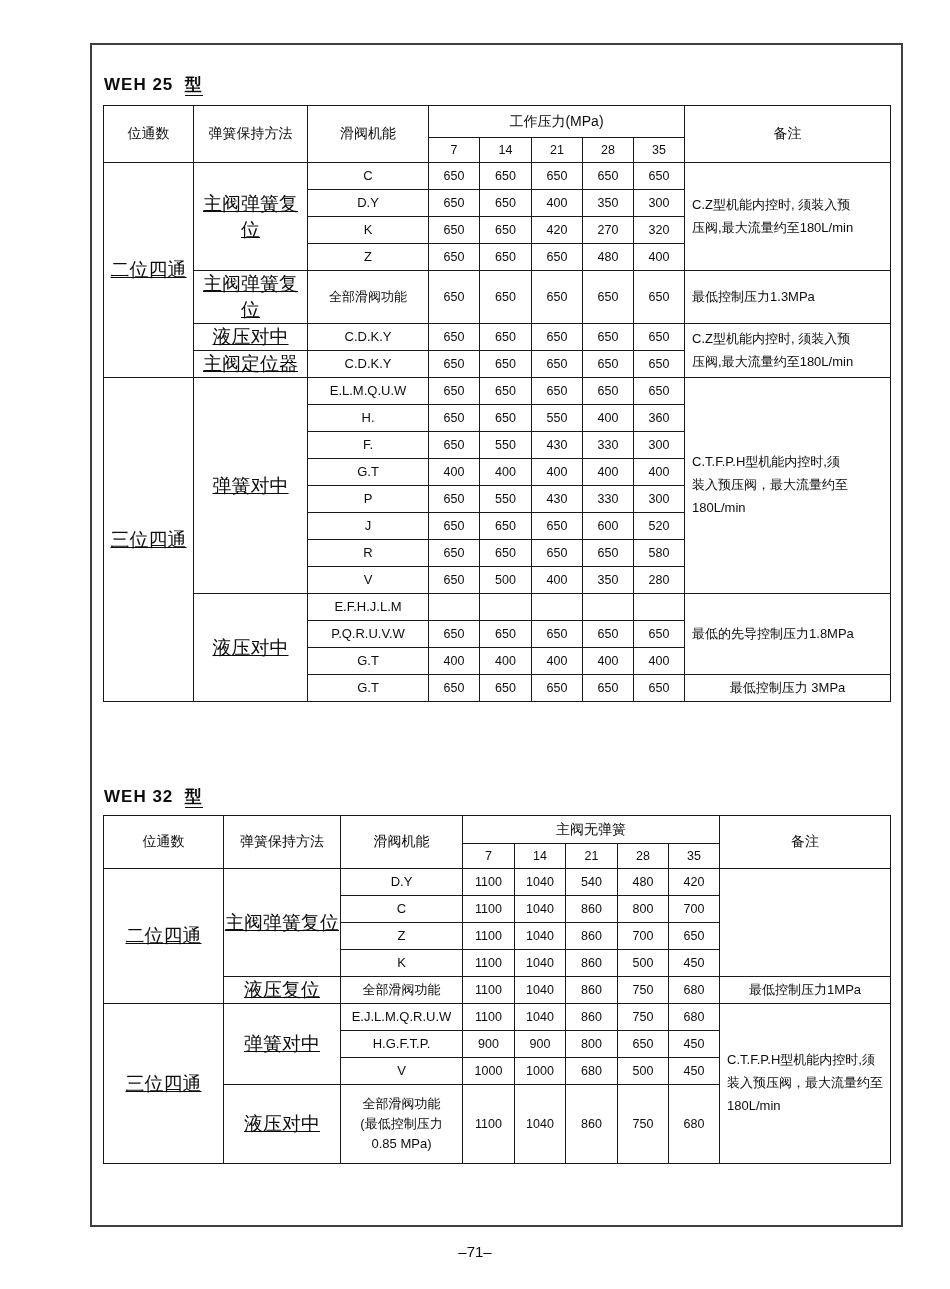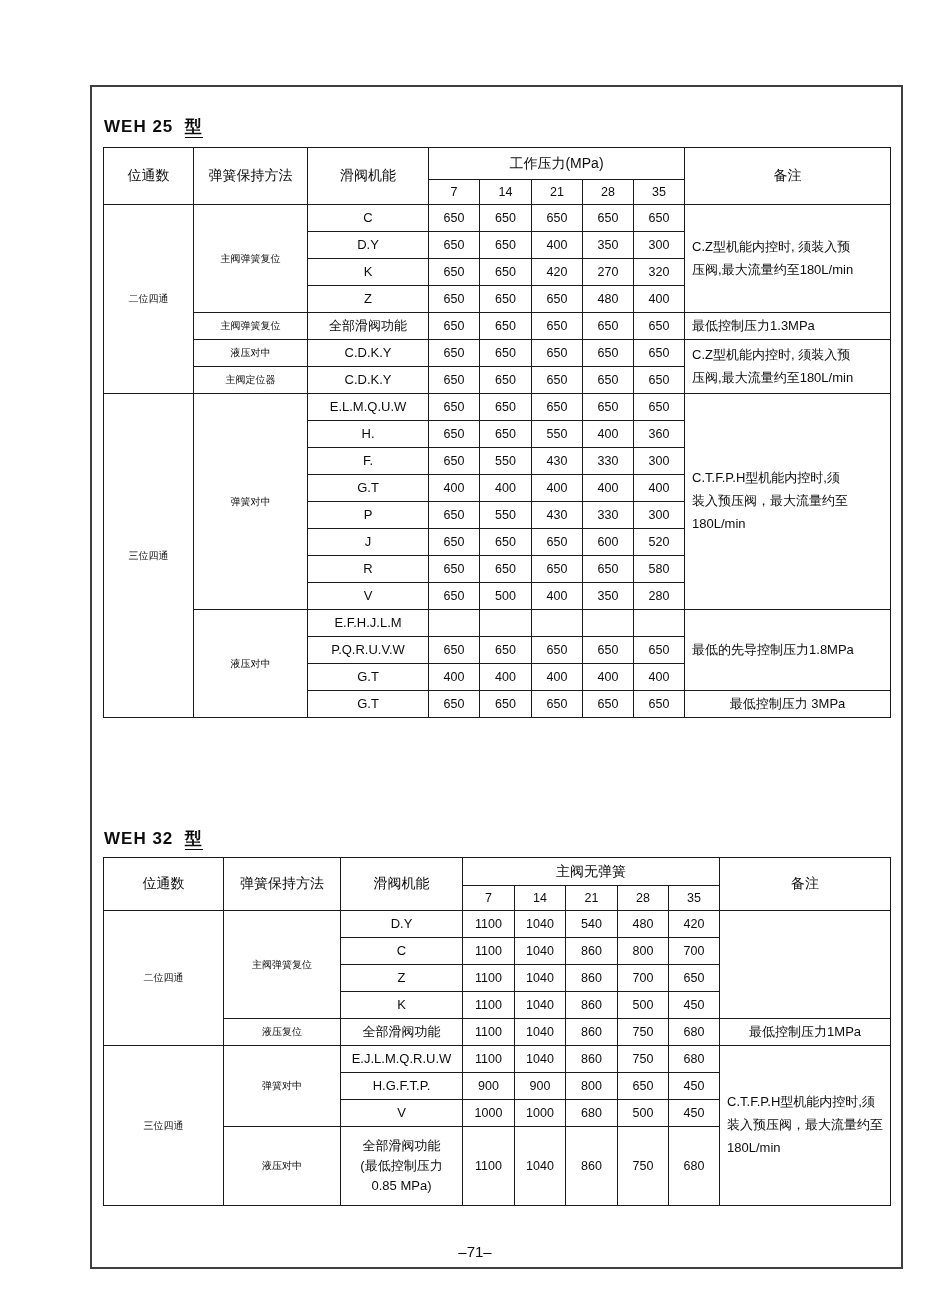--- a/index.html
+++ b/index.html
@@ -2,37 +2,37 @@
 <html><head>
 <meta charset="utf-8">
 <style>
   html,body{margin:0;padding:0;}
   body{
     width:950px;height:1289px;position:relative;background:#ffffff;
     font-family:"Liberation Sans", sans-serif;color:#111;
   }
   .page-frame{
     position:absolute;left:90px;top:43px;width:813px;height:1184px;
-    border:2px solid #3f3f3f;box-sizing:border-box;background:#fff;margin-top:42px;
+    border:2px solid #3f3f3f;box-sizing:border-box;background:#fff;
   }
   .doc-title{
     position:absolute;font-size:17px;font-weight:bold;letter-spacing:1px;
     white-space:nowrap;color:#0d0d0d;
   }
   .doc-title .u{border-bottom:1.5px solid #0d0d0d;padding-bottom:1px;}
   table.doc-table{
     position:absolute;border-collapse:collapse;table-layout:fixed;
     border:1.5px solid #1a1a1a;background:#fff;padding-left:13px;
   }
   .doc-table td,.doc-table th{
     border:1px solid #1a1a1a;text-align:center;vertical-align:middle;
     padding:0;overflow:hidden;font-weight:normal;color:#0d0d0d;
   }
   .hd{font-size:14px;}
-  .cjk{font-size:10px;}
+  .cjk{font-size:19px;text-decoration:underline;}
   .sp{font-size:13px;white-space:pre-line;line-height:1.55;}
   .num{font-size:12.5px;}
   .rk{font-size:13px;white-space:pre-line;line-height:1.75;}
   .rk.left{text-align:left;padding:0 7px;}
   .footer{
     position:absolute;left:0;top:1243px;width:950px;text-align:center;
     font-size:15px;color:#0d0d0d;
   }
 </style>
 </head>

